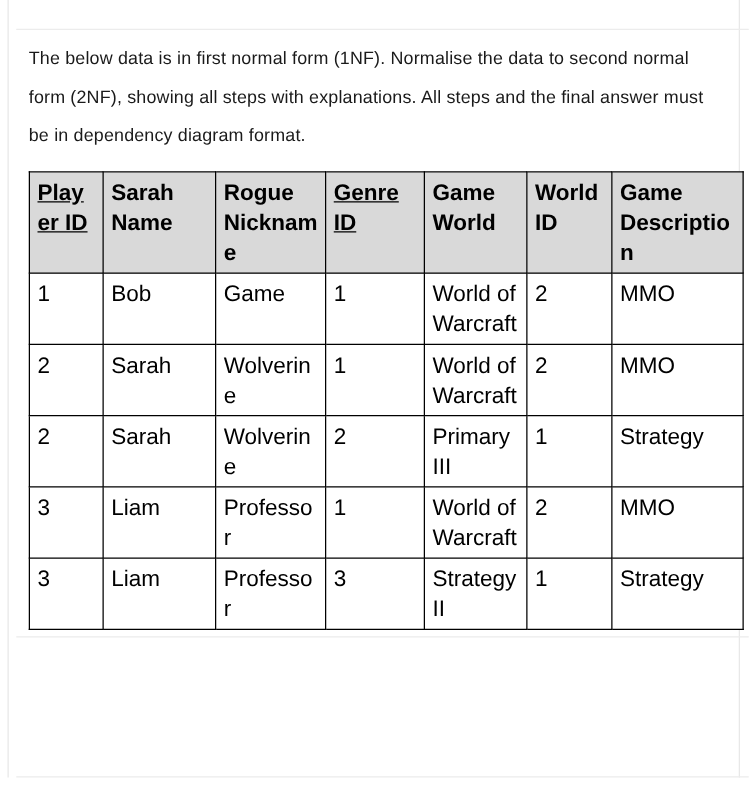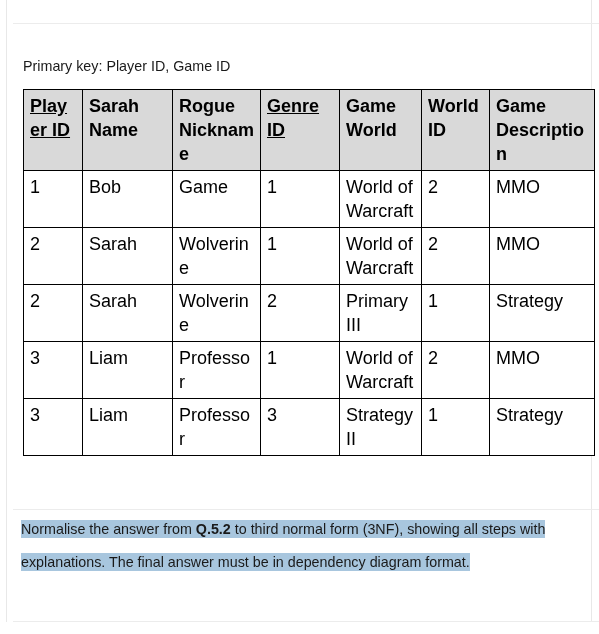--- a/index.html
+++ b/index.html
@@ -131,22 +131,22 @@
 <body>
 
 <div class="page">
 
   <div class="rule rule-top"></div>
   <div class="rule rule-mid"></div>
   <div class="rule rule-bottom"></div>
 
   <div class="content">
 
-
-    <div class="pk">Primary key: Player ID, Game ID</div>
+    <p class="para intro">The below data is in first normal form (1NF). Normalise the data to second normal form (2NF), showing all steps with explanations. All steps and the final answer must be in dependency diagram format.</p>
+
 
     <table class="data-table">
       <colgroup>
         <col class="c0">
           <col class="c1">
           <col class="c2">
           <col class="c3">
         <col class="c4">
           <col class="c5">
           <col class="c6">
@@ -206,17 +206,14 @@
           <td>3</td>
           <td>Strategy II</td>
           <td>1</td>
           <td>Strategy</td>
         </tr>
       </tbody>
     </table>
 
   </div>
 
-  <div class="question">
-    <p><span class="hl"><span>Normalise the answer from </span><b>Q.5.2</b><span> to third normal form (3NF), showing all steps with explanations. The final answer must be in dependency diagram format. </span></span></p>
-  </div>
 
 </div>
 
 </body></html>

